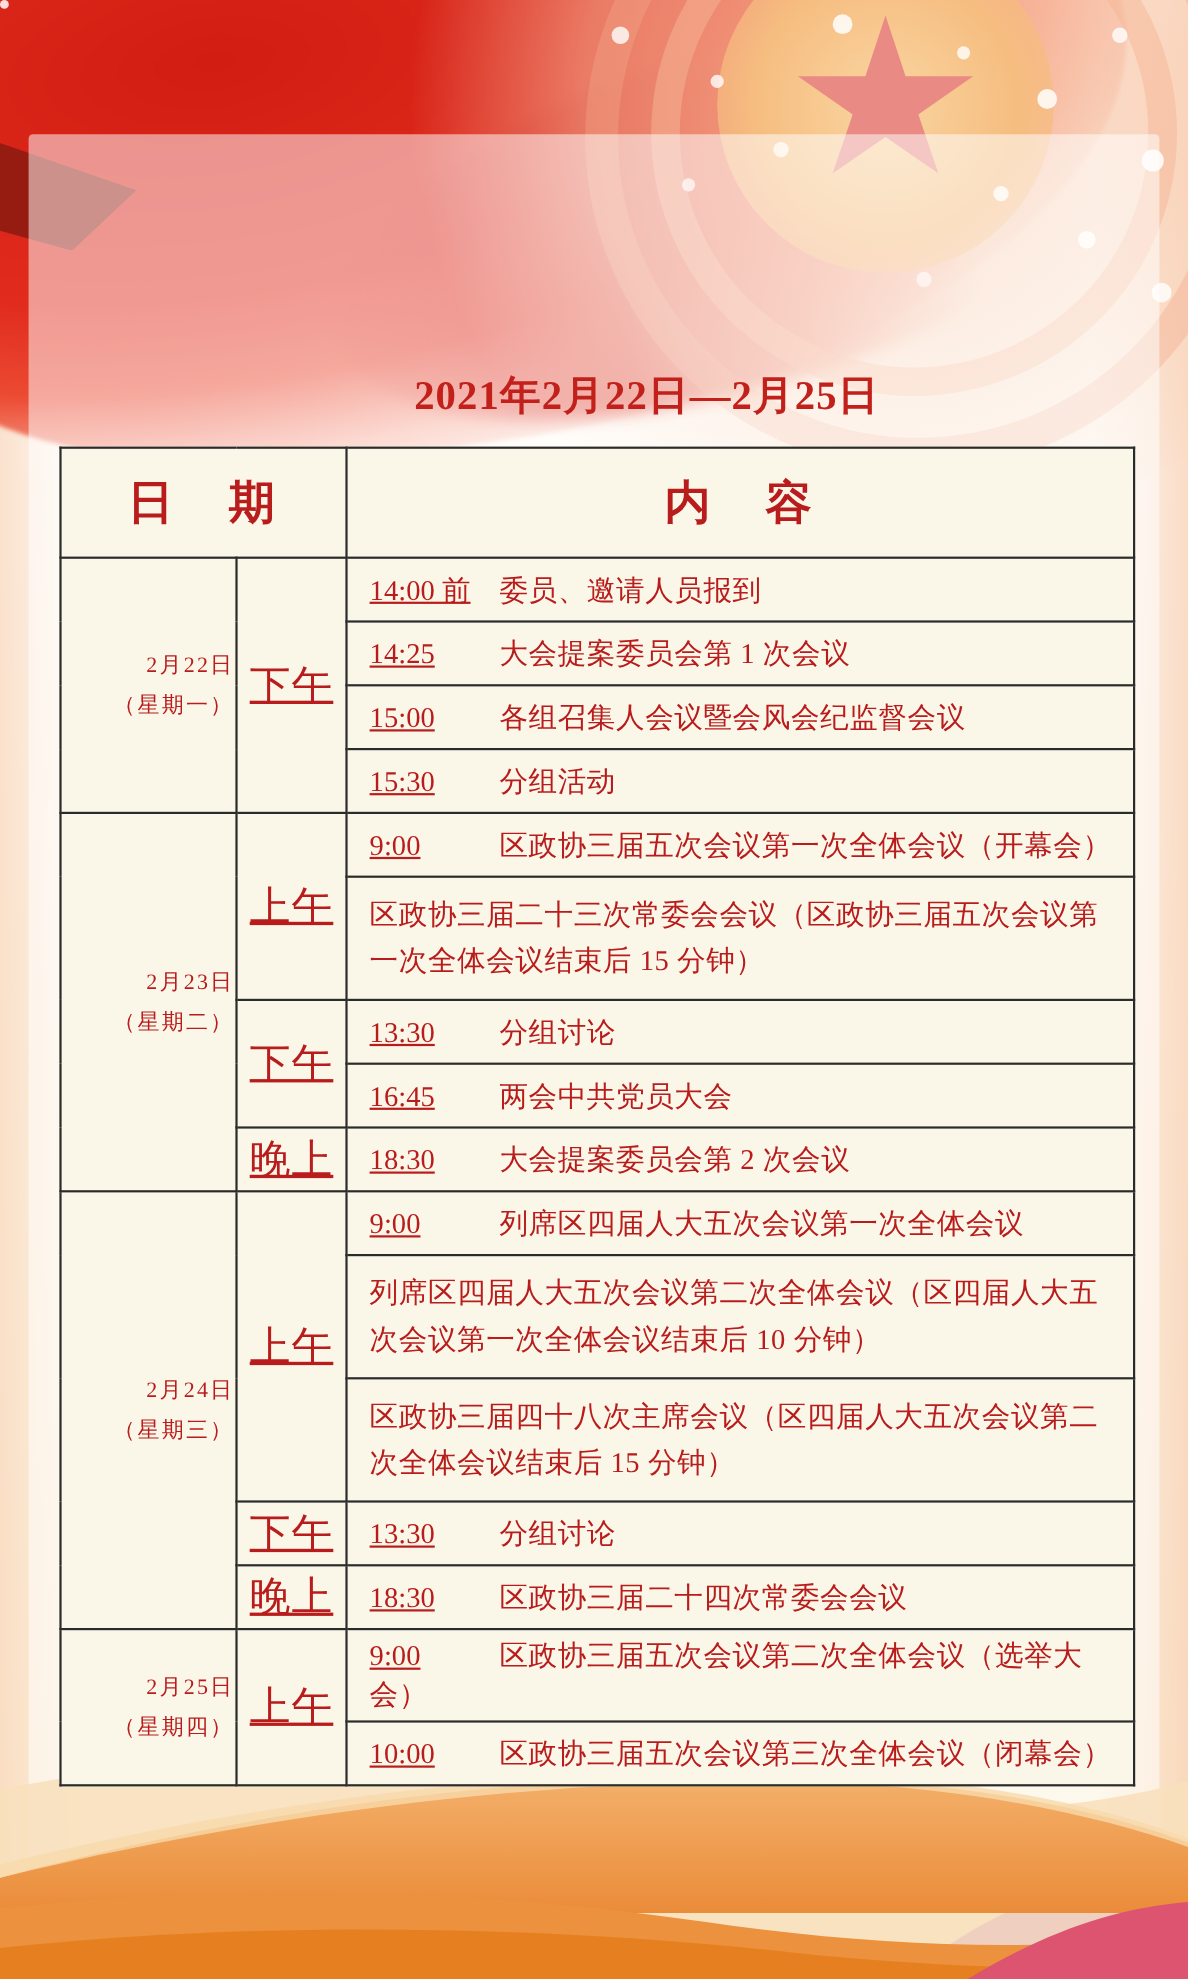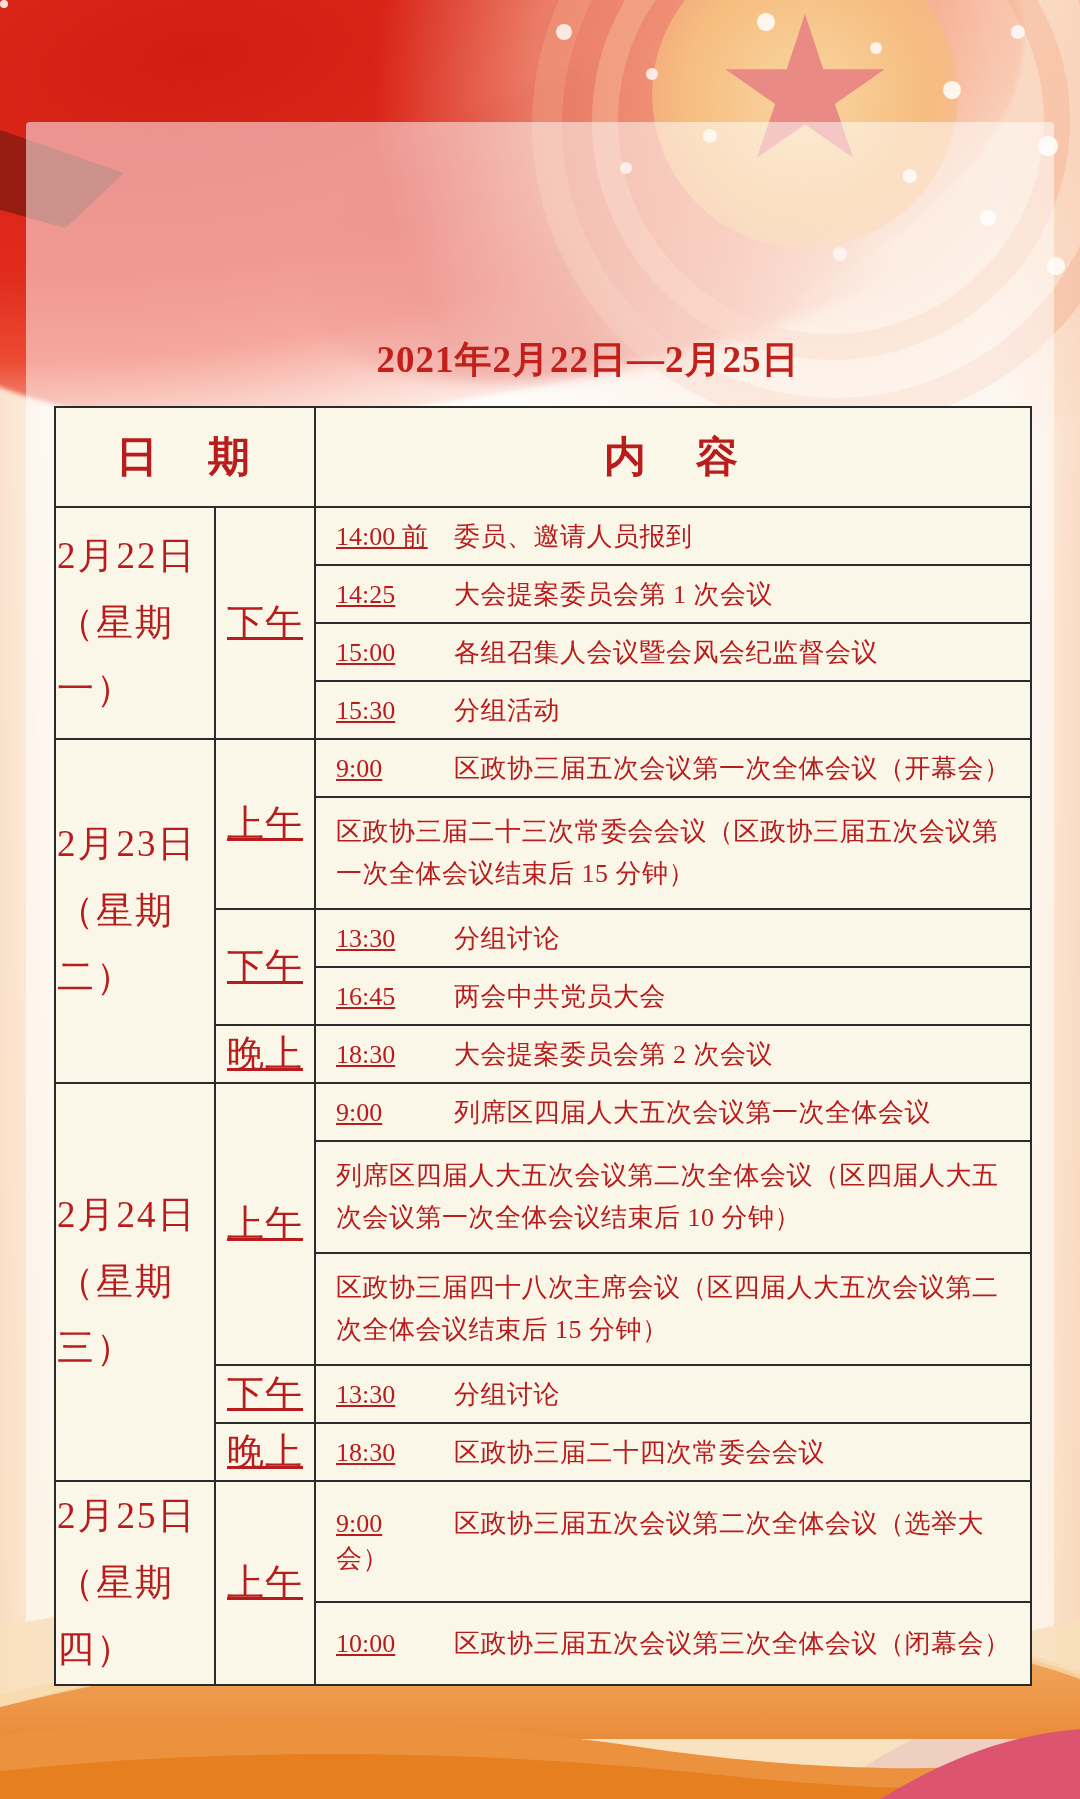--- a/index.html
+++ b/index.html
@@ -72,21 +72,21 @@
     position:absolute;top:335px;left:0;width:100%;text-align:center;
     font-weight:bold;font-size:37px;color:#c2201b;letter-spacing:1px;padding-left:48px;
   }
   table.schedule{
     position:absolute;left:54px;top:406px;width:976px;
     border-collapse:collapse;table-layout:fixed;
     background:#fbf7e8;color:#b91c1c;
   }
   table.schedule td{border:2px solid #2b2b2b;box-sizing:border-box;}
   .header-row td{height:100px;text-align:center;font-weight:bold;font-size:42px;letter-spacing:4px;}
-  .date-cell{width:160px;text-align:left;font-size:37px;line-height:1.8;letter-spacing:2px;}
+  .date-cell{width:160px;text-align:right;font-size:20px;line-height:1.8;letter-spacing:2px;}
   .period-cell{width:100px;text-align:center;font-size:37px;letter-spacing:1px;text-decoration:underline;}
   .item-cell{height:58px;padding:6px 16px 6px 20px;font-size:26px;vertical-align:middle;}
   .item-cell.tall{height:112px;line-height:1.62;}
   .item-cell .time{display:inline-block;min-width:118px;text-decoration:underline;}
   .item-cell .desc{letter-spacing:.5px;}
 </style>
 </head>
 <body>
 
 <div class="poster">

